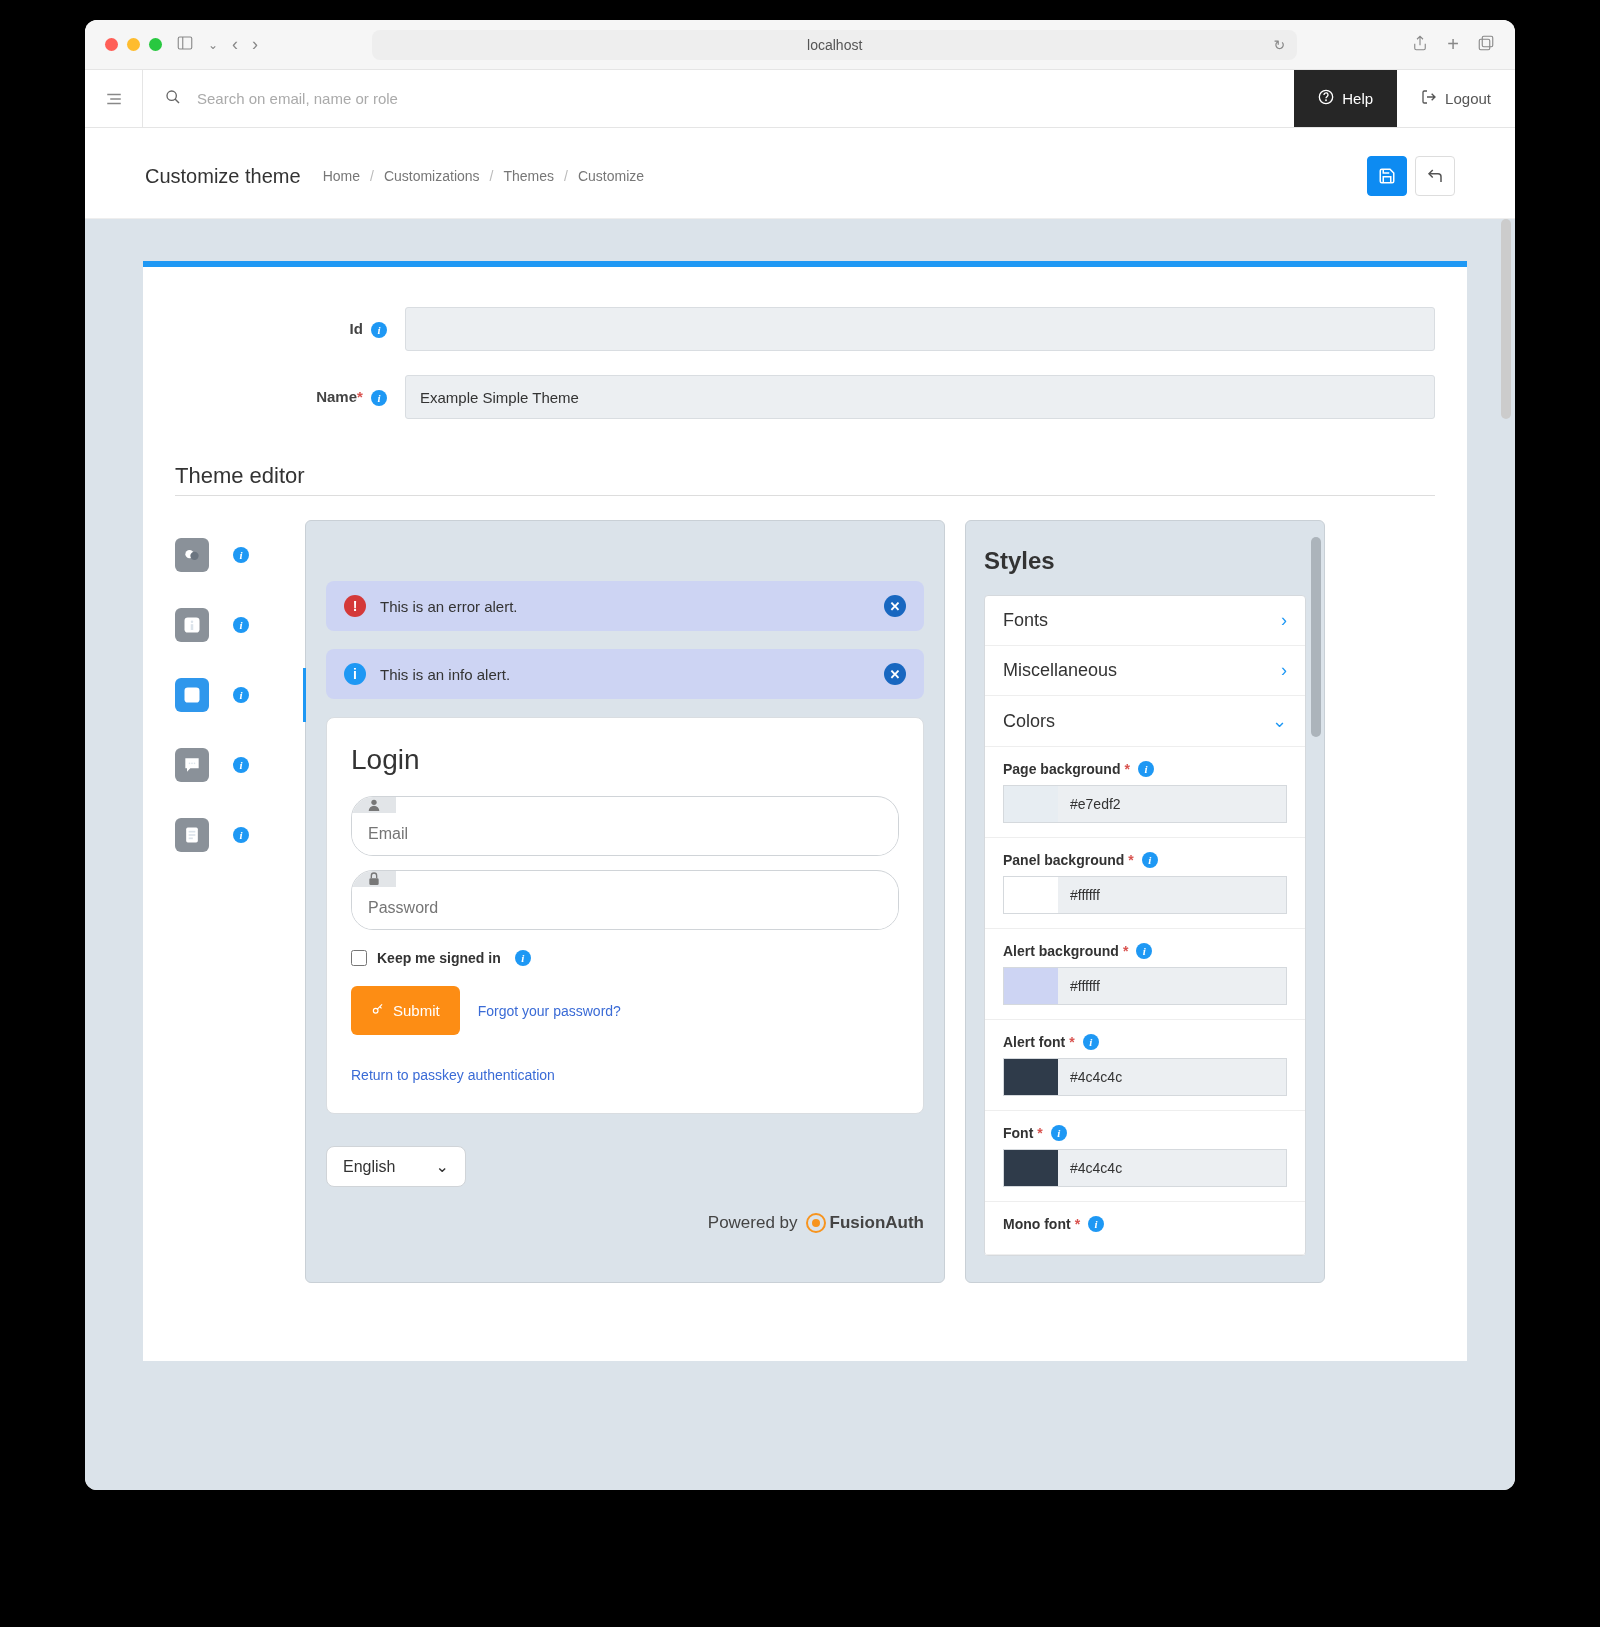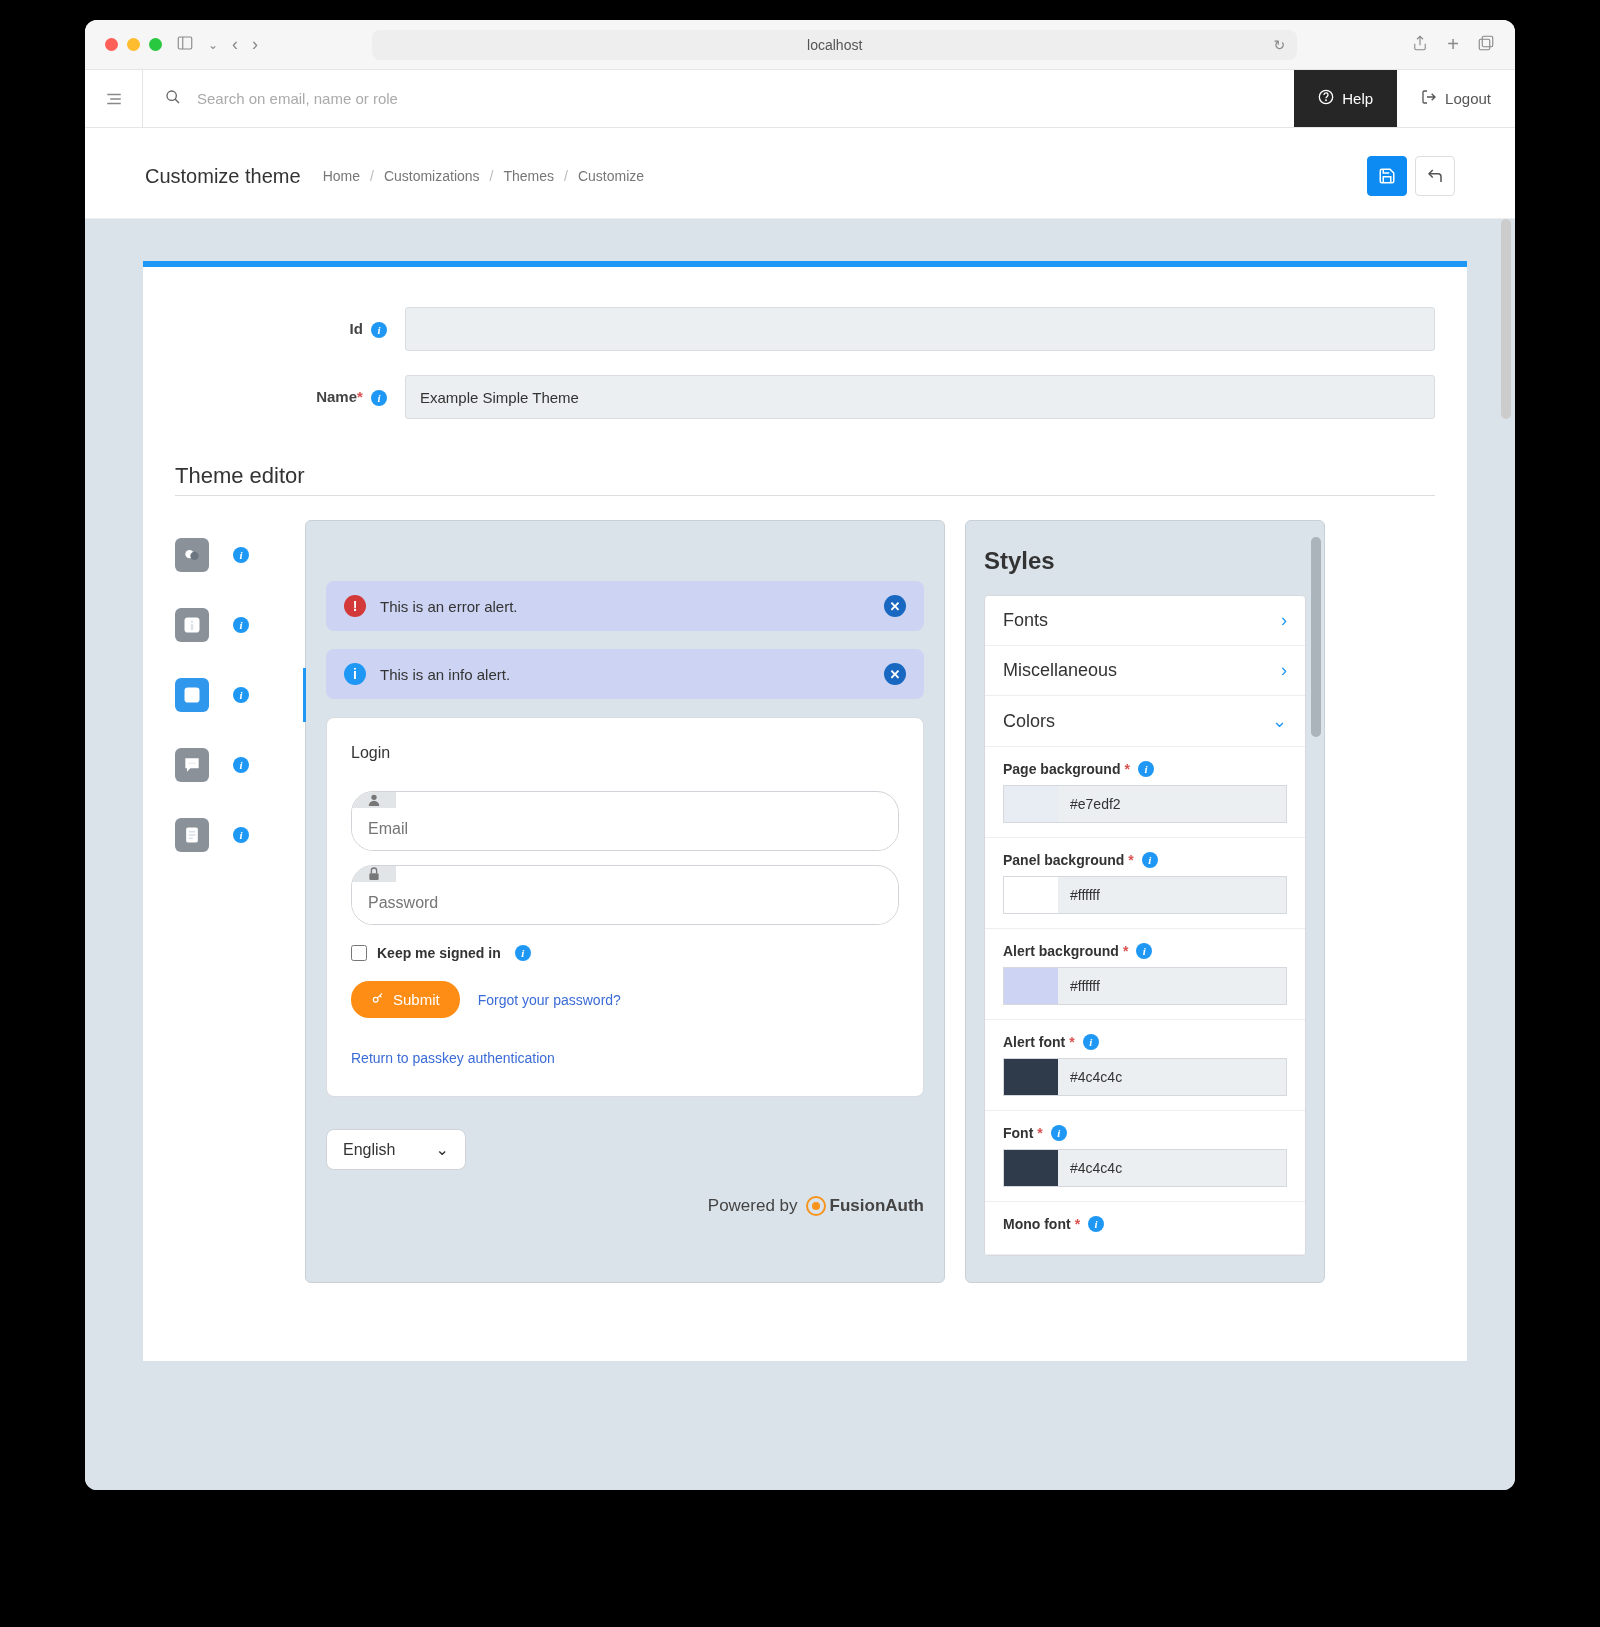--- a/index.html
+++ b/index.html
@@ -232,36 +232,36 @@
   }
   .alert .bullet { width:22px;height:22px;border-radius:50%;display:inline-flex;align-items:center;justify-content:center;color:#fff;margin-right:14px;font-weight:bold;font-size:14px;}
   .alert .close { margin-left:auto; width:22px;height:22px;border-radius:50%;background:#1867c0;color:#fff;display:flex;align-items:center;justify-content:center;font-size:13px;font-weight:bold;}
   .bullet-error{background:#d43939;}
   .bullet-info{background:#1e98f4;}
 
   .login-card {
     background:#fff; border:1px solid #d9dde1; border-radius:8px;
     padding: 26px 24px 30px 24px;
   }
-  .login-card h2 { font-size:16px; font-weight:400; margin-bottom:29px;}
+  .login-card h2 { font-size:28px; font-weight:400; margin-bottom:20px;}
   .login-input-row {
     display:flex; margin-bottom:14px;
     border:1px solid #d0d4d8; border-radius:22px; overflow:hidden;flex-direction:column;
   }
   .login-icon-box {
     width:44px; background:#e2e5e8;
     display:flex;align-items:center;justify-content:center;color:#777;
   }
   .login-input {
     border:none; outline:none; flex:1; padding:12px 16px; font-size:16px;
   }
   .chk-row {display:flex;align-items:center;gap:10px;margin:20px 0;font-size:14px;font-weight:600;color:#333;}
   .chk-row input{width:16px;height:16px;}
   .submit-row{display:flex;align-items:center;gap:18px;}
-  .btn-submit{background:#fd8d14;color:#fff;border:none;border-radius:18px;padding:10px 20px;font-size:15px;display:flex;align-items:center;gap:8px;}
+  .btn-submit{background:#fd8d14;color:#fff;border:none;border-radius:6px;padding:16px 20px;font-size:15px;display:flex;align-items:center;gap:8px;}
   .link{color:#3a6bd6;font-size:14px;}
   .passkey-link{margin-top:32px;display:block;}
 
   .lang-select{
     margin-top:32px; background:#fff;border:1px solid #d0d4d8;border-radius:8px;
     padding:10px 16px;width:140px;font-size:16px;display:flex;align-items:center;justify-content:space-between;
   }
   .powered{margin-top:26px;text-align:right;color:#444;font-size:17px;display:flex;align-items:center;justify-content:flex-end;gap:8px;}
   .fa-logo{display:inline-flex;align-items:center;gap:4px;font-weight:600;}
   .fa-mark{width:20px;height:20px;border:2px solid #f7941e;border-radius:50%;display:inline-flex;align-items:center;justify-content:center;}

